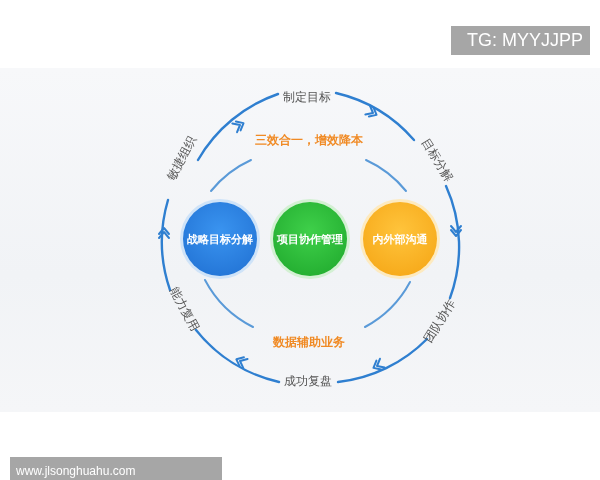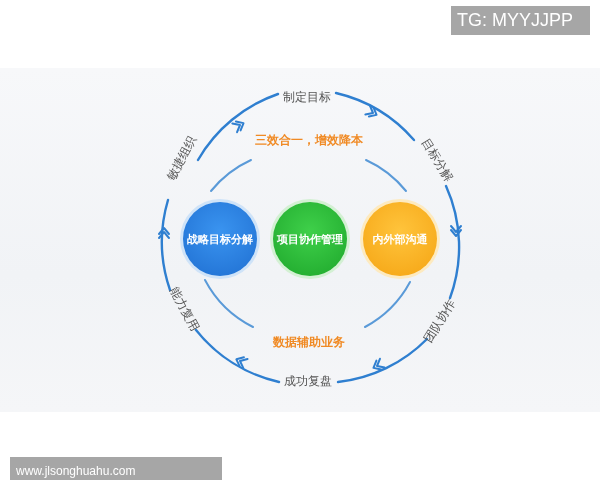--- a/index.html
+++ b/index.html
@@ -1,21 +1,21 @@
 <!DOCTYPE html>
 <html><head>
 <meta charset="utf-8">
 <style>
   html, body { margin:0; padding:0; }
   body { width:600px; height:480px; position:relative; overflow:hidden; background:#ffffff; font-family:"DejaVu Sans", sans-serif; }
   .panel { position:absolute; left:0; top:68px; width:600px; height:344px;
     background:linear-gradient(180deg,#f7f8fa 0%, #f1f3f6 60%, #f5f6f8 100%); }
   svg.diagram { position:absolute; left:0; top:0; width:600px; height:480px; }
   .badge { position:absolute; background:#a6a6a6; color:#ffffff; font-family:"Liberation Sans", sans-serif; }
-  .badge-tg { left:451px; top:6px; width:139px; height:29px; font-size:18px; line-height:29px; padding-left:6px; box-sizing:border-box; }
+  .badge-tg { left:451px; top:26px; width:139px; height:29px; font-size:18px; line-height:29px; padding-left:16px; box-sizing:border-box; }
   .badge-url { left:10px; top:440px; width:212px; height:29px; font-size:12px; line-height:29px; padding-left:6px; box-sizing:border-box;margin-top:17px; }
 </style>
 </head>
 <body>
 
 <div class="panel"></div>
 
 <svg class="diagram" viewBox="0 0 600 480">
   <defs>
     <radialGradient id="gBlue" cx="50%" cy="40%" r="60%">

